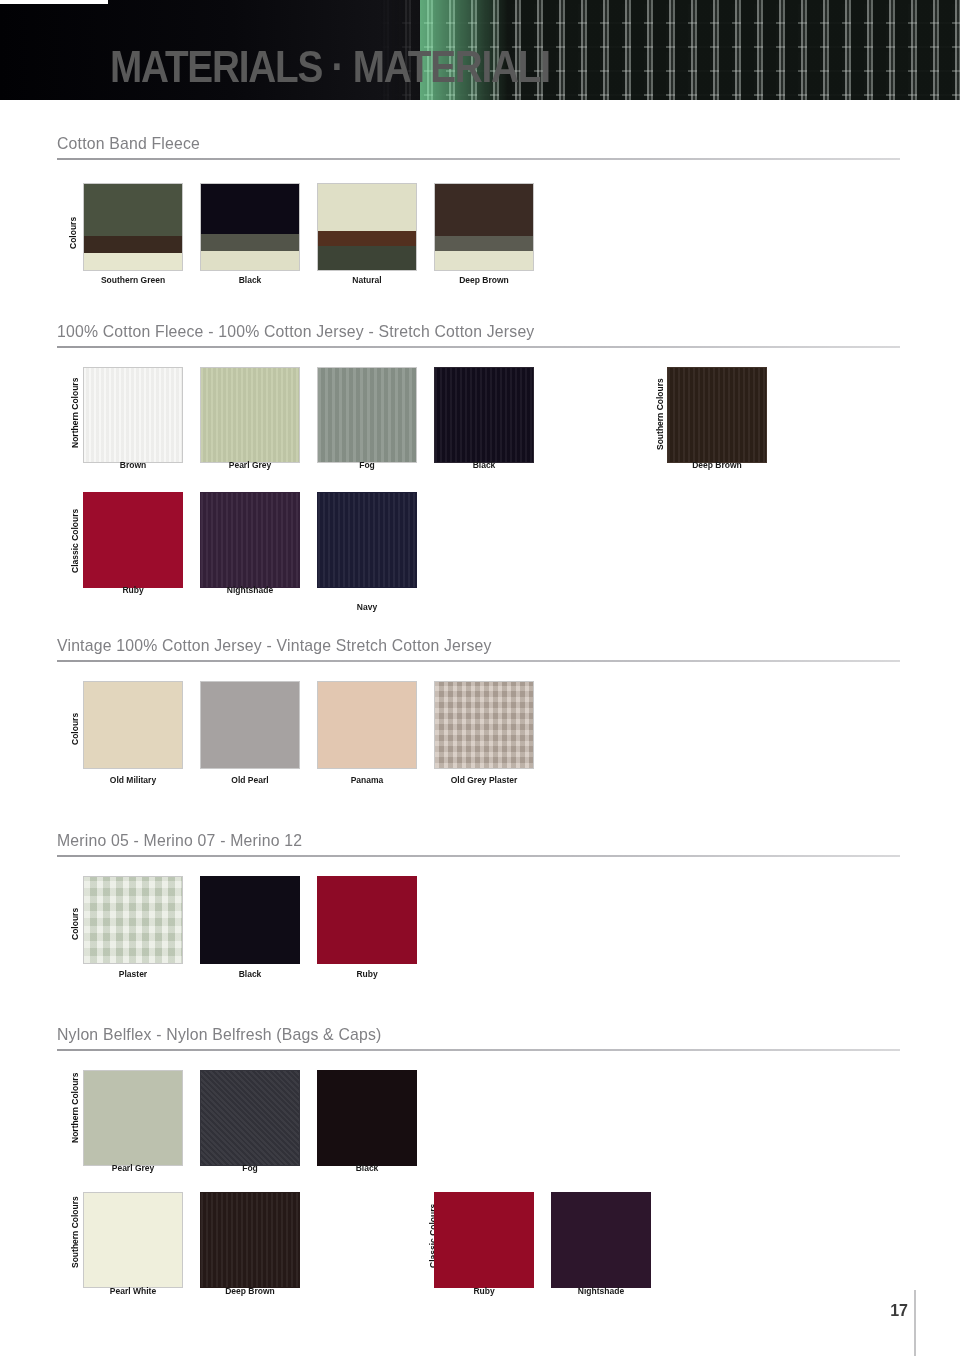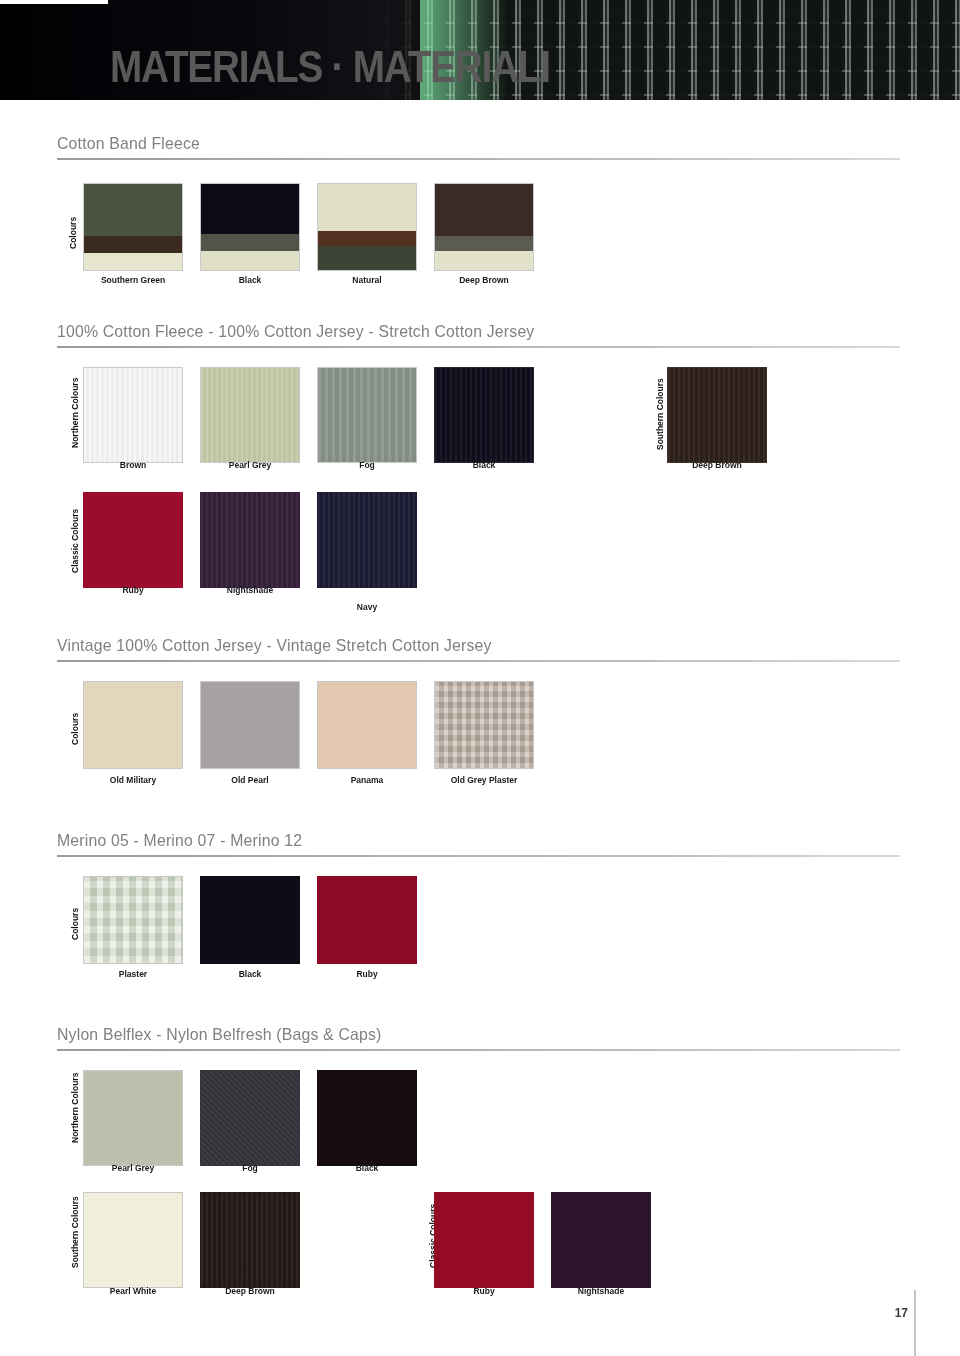--- a/index.html
+++ b/index.html
@@ -106,21 +106,21 @@
       repeating-linear-gradient(0deg,rgba(255,255,255,.30) 0 7px,rgba(120,140,120,.13) 7px 15px);
   }
   .tx-noise{
     background-image:
       repeating-linear-gradient(90deg,rgba(255,255,255,.05) 0 2px,rgba(0,0,0,.04) 2px 5px);
   }
 
   
   .page-num{
     position:absolute;right:52px;bottom:36px;
-    font-size:12px;color:#3a3a3a;font-weight:bold;text-align:right;
+    font-size:16px;color:#3a3a3a;font-weight:bold;text-align:right;
   }
   .page-rule{
     position:absolute;right:44px;bottom:0px;width:2px;height:66px;
     background:#c4c4c6;
   }
 </style>
 </head>
 <body>
 
 <div class="banner">

